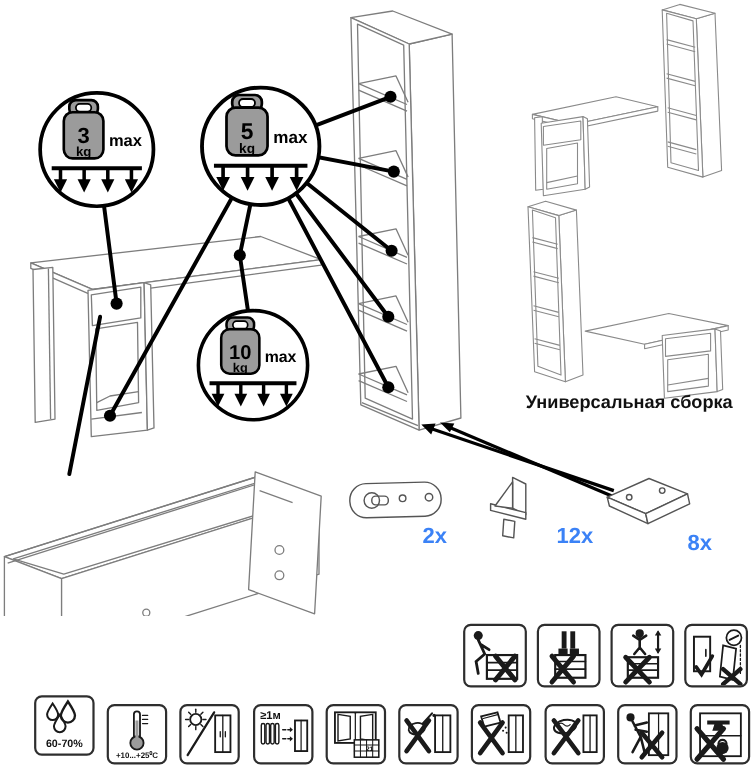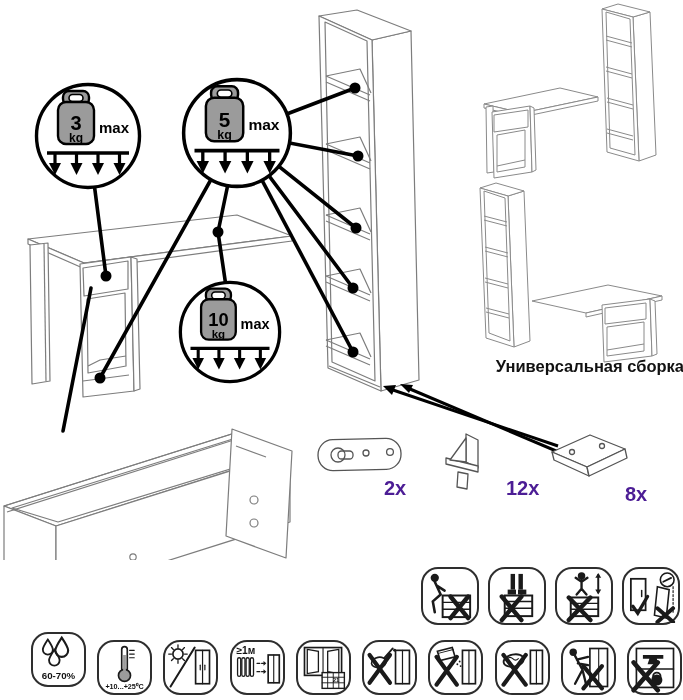--- a/index.html
+++ b/index.html
@@ -1,25 +1,25 @@
 <!DOCTYPE html>
 <html><head>
 <meta charset="utf-8">
 <style>
   html,body{margin:0;padding:0;background:#fff;}
   .stage{position:relative;width:683px;height:700px;background:#fff;overflow:hidden;
          font-family:"Liberation Sans",sans-serif;color:#111;}
   .layer{position:absolute;left:0;top:0;}
   .badge{position:absolute;z-index:3;}
   .badge svg{display:block;}
-  .qty{position:absolute;z-index:3;font-weight:bold;font-size:20px;color:#4c1d95;}
+  .qty{position:absolute;z-index:3;font-weight:bold;font-size:20px;color:#3b82f6;}
   .caption{position:absolute;z-index:3;font-weight:bold;font-size:16.5px;color:#111;
-           text-align:right;width:224px;}
+           text-align:center;width:224px;}
   .iconbox{position:absolute;z-index:3;width:55px;height:55px;border:2px solid #2e2e2e;
-           border-radius:17px;background:#fff;box-sizing:border-box;}
+           border-radius:7px;background:#fff;box-sizing:border-box;}
   .iconbox.big{width:58px;height:58px;}
   .iconbox svg{display:block;width:100%;height:100%;}
   text{font-family:"Liberation Sans",sans-serif;}
 </style>
 </head>
 <body>
 
 <div class="stage">
 
   <svg class="layer" width="683" height="560" viewBox="0 0 683 560">

